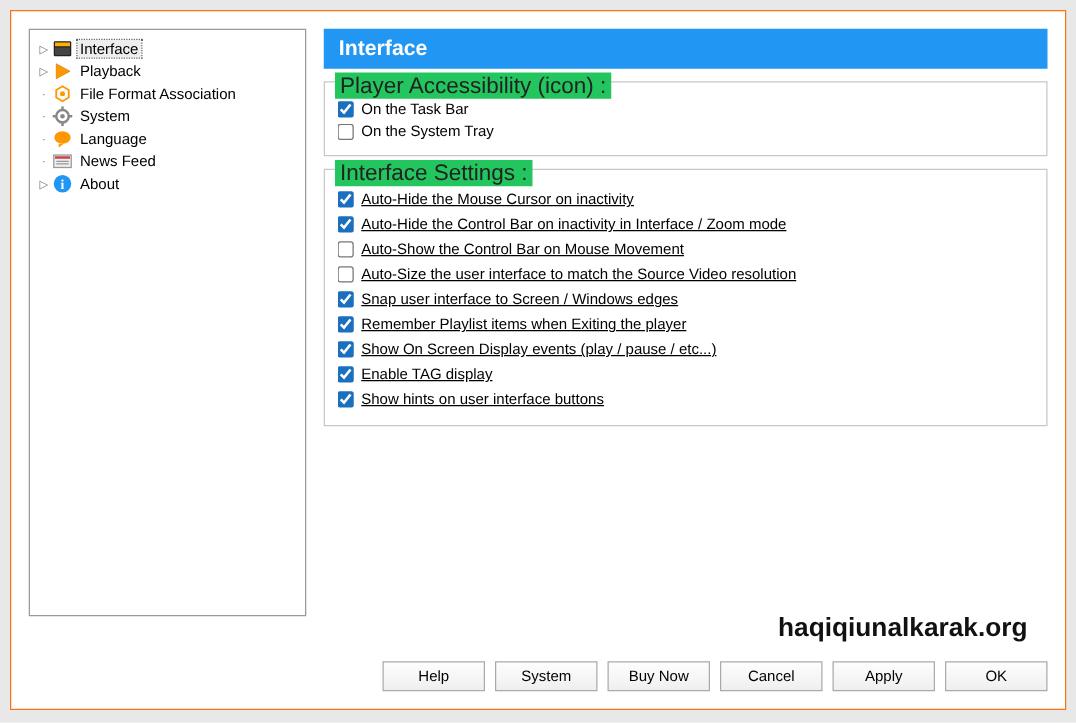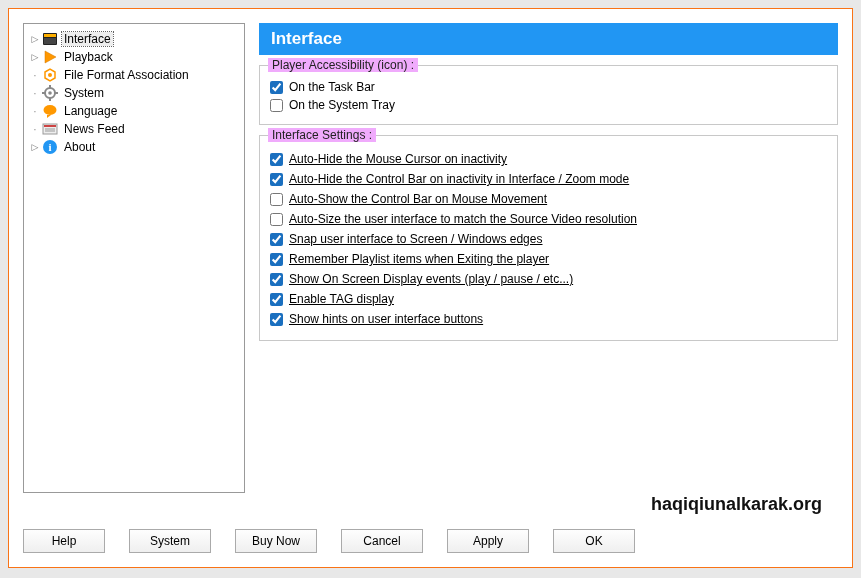--- a/index.html
+++ b/index.html
@@ -76,23 +76,23 @@
 .groupbox {
   border: 1px solid #c8c8c8;
   margin-top: 10px;
   padding: 10px 10px 8px 10px;
   position: relative;
 }
 .groupbox-legend {
   position: absolute;
   top: -8px;
   left: 8px;
-  background: #f0abfc;
+  background: #22c55e;
   padding: 0 4px;
-  font-size: 12px;
+  font-size: 18px;
   color: #222;
 }
 .check-row {
   display: flex;
   align-items: center;
   margin: 4px 0;
   cursor: pointer;
 }
 .check-row input[type=checkbox] {
   width: 13px;
@@ -100,36 +100,36 @@
   margin-right: 6px;
   accent-color: #1a6fbf;
 }
 .group-settings .check-row { margin: 6px 0; text-decoration: underline; }
 .button-row {
   position: absolute;
   left: 14px;
   right: 14px;
   bottom: 14px;
   display: flex;
-  justify-content: flex-start;
-  gap: 24px;
+  justify-content: flex-end;
+  gap: 8px;
 }
 .btn {
   min-width: 82px;
   height: 24px;
   border: 1px solid #aaa;
   background: linear-gradient(#fefefe,#efefef);
   font-size: 12px;
   cursor: pointer;
 }
 .watermark {
   position: absolute;
   right: 30px;
   bottom: 52px;
-  font-size: 18px;
+  font-size: 21px;
   font-weight: bold;
   color: #111;
 }
 
 .tree-icon svg { width:16px; height:16px; }
 </style>
 </head>
 <body>
 
 <div class="outer-frame">

